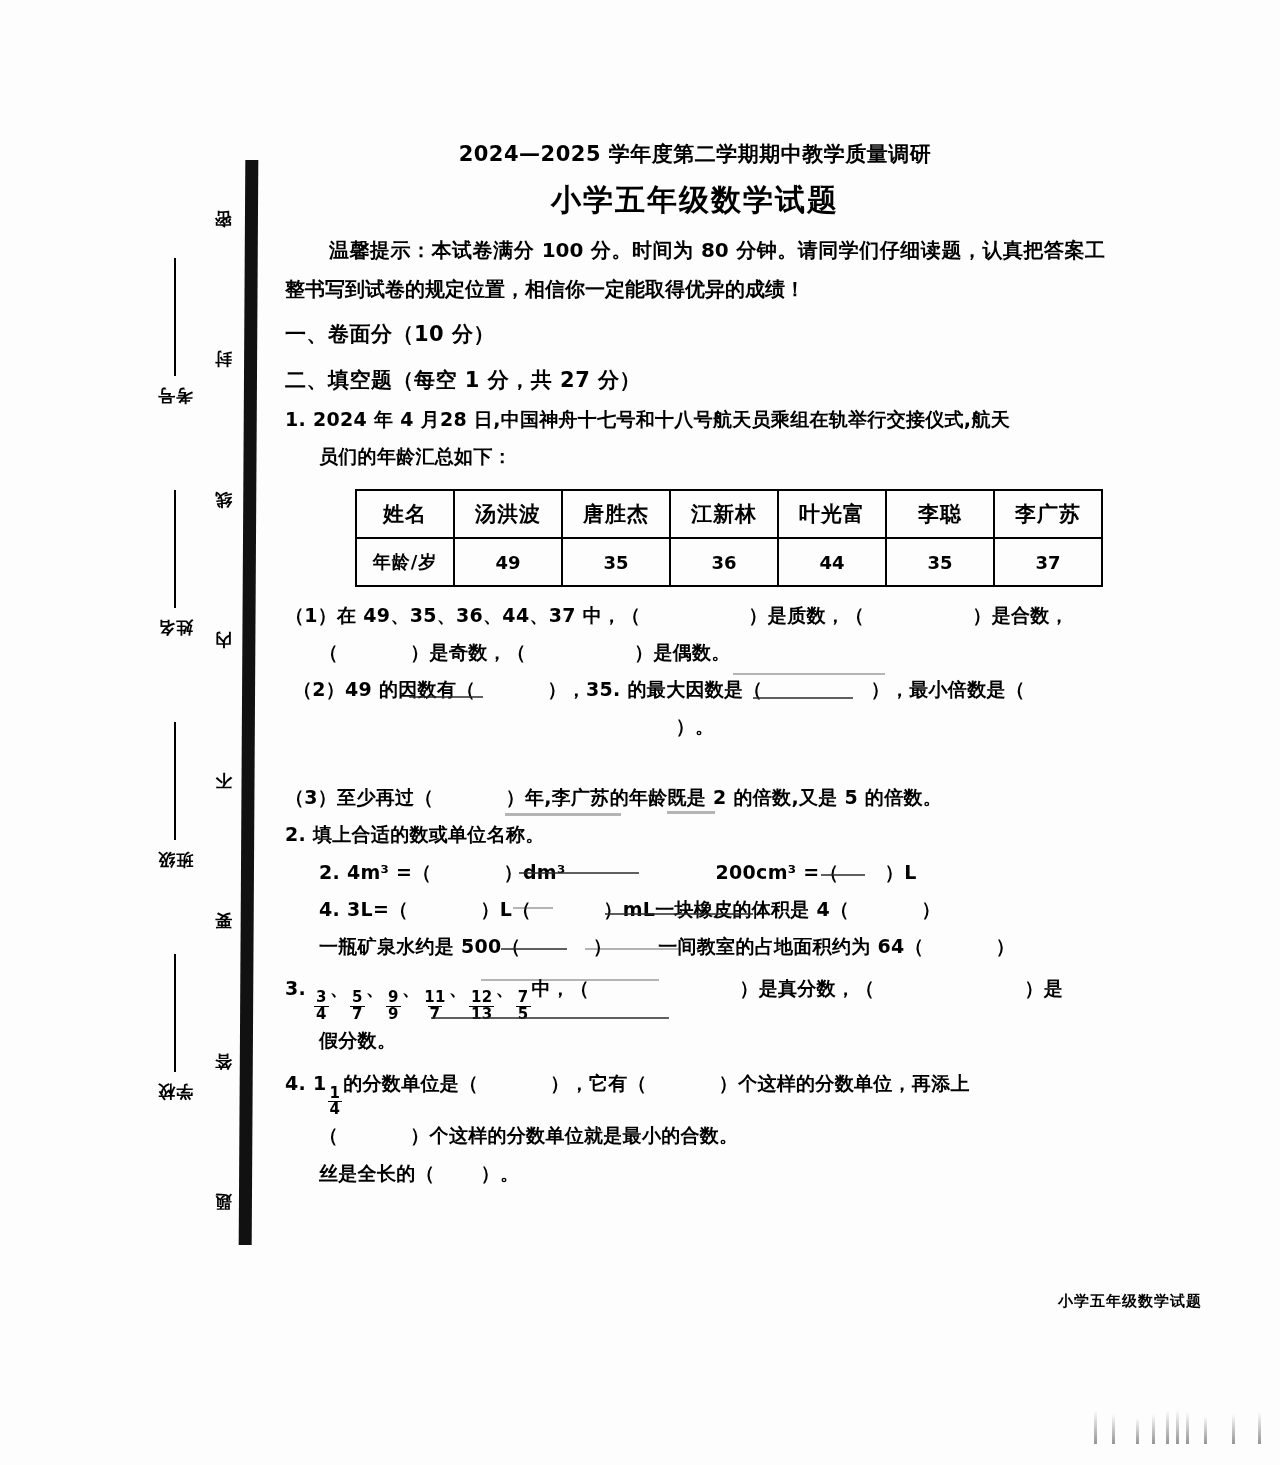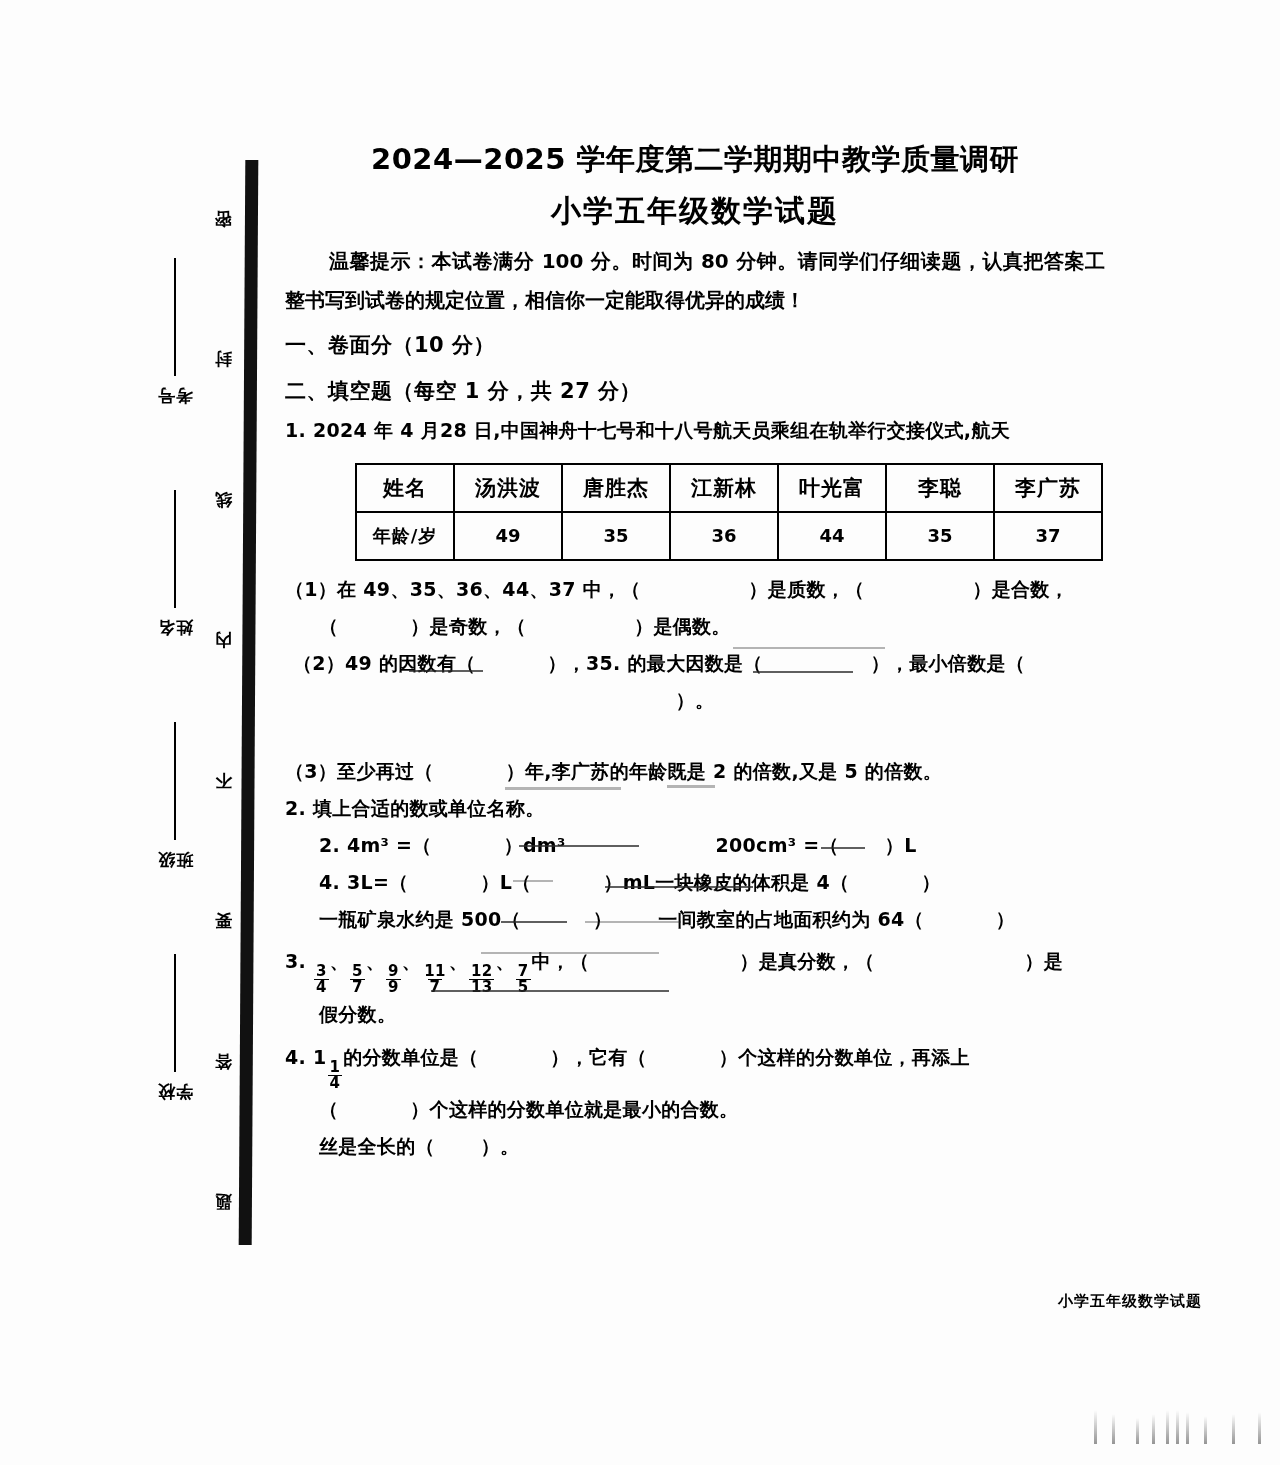--- a/index.html
+++ b/index.html
@@ -86,21 +86,21 @@
   
   #content {
     position: absolute;
     left: 285px;
     top: 140px;
     width: 820px;
   }
 
   .doc-title-1 {
     text-align: center;
-    font-size: 29px;
+    font-size: 21px;
     font-weight: 700;
     letter-spacing: 0.5px;
     line-height: 1.35;
     font-family: "DejaVu Sans", "Liberation Sans", sans-serif;
   }
   .doc-title-2 {
     text-align: center;
     font-size: 30px;
     font-weight: 700;
     letter-spacing: 2px;
@@ -261,20 +261,21 @@
 
     <div class="section-head">
       <span>一、</span><span>卷面分（10 分）</span>
     </div>
 
     <div class="section-head">
       <span>二、</span><span>填空题（每空 1 分，共 27 分）</span>
     </div>
 
     <div class="q">1. 2024 年 4 月28 日,中国神舟十七号和十八号航天员乘组在轨举行交接仪式,航天</div>
+    <div class="q indent">员们的年龄汇总如下：</div>
 
     <div id="age-table-wrap">
       <table class="age-table">
         <tbody>
             <tr>
           <td class="hdr-label">姓名</td>
           <td class="namecell">汤洪波</td>
           <td class="namecell">唐胜杰</td>
           <td class="namecell">江新林</td>
           <td class="namecell">叶光富</td>

